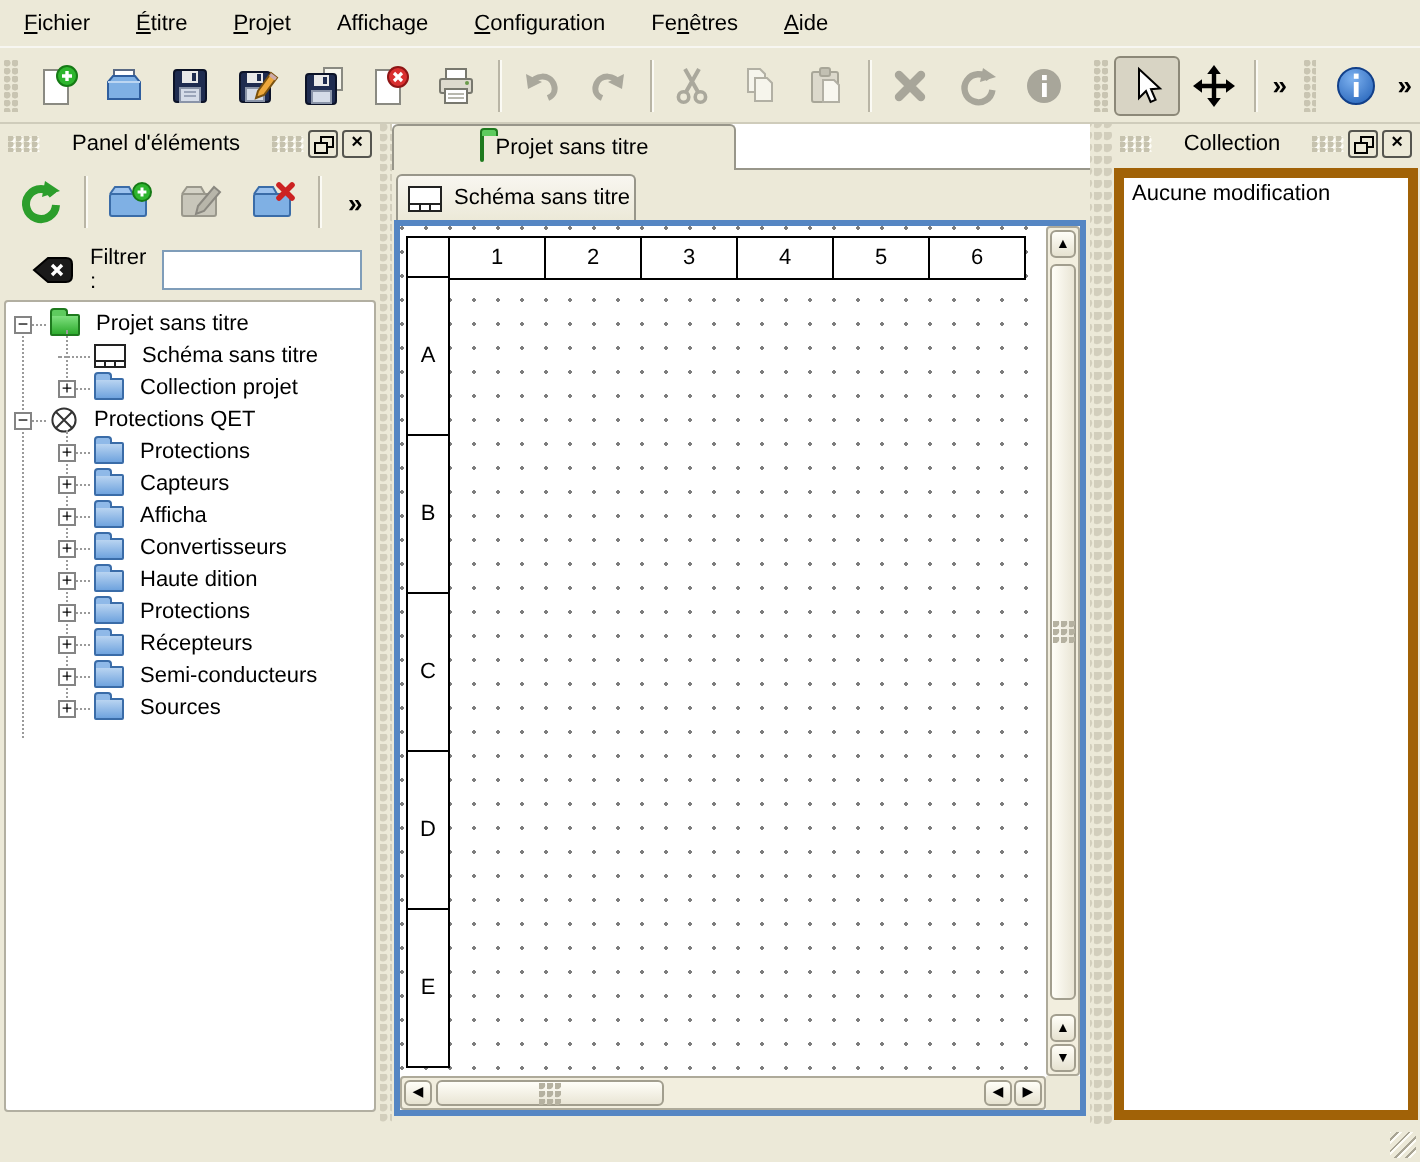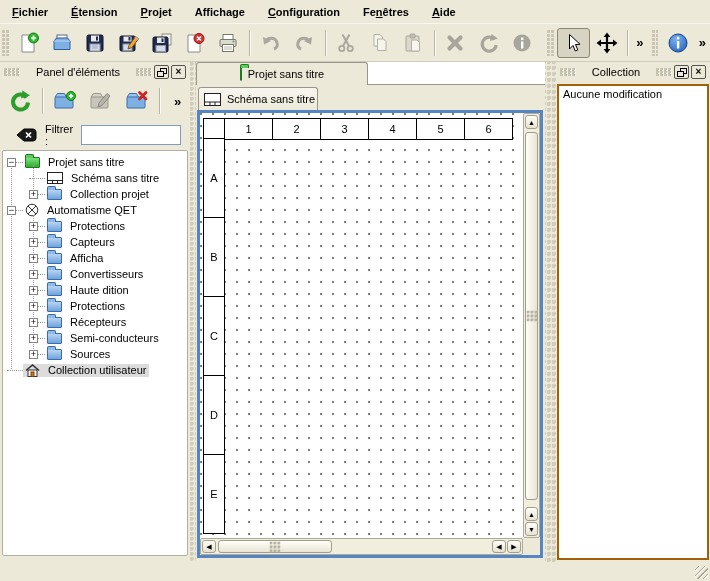--- a/index.html
+++ b/index.html
@@ -5,21 +5,21 @@
   * { box-sizing: border-box; margin: 0; padding: 0; }
   html,body { width:710px; height:581px; }
   body {
     font-family: "Liberation Sans", "DejaVu Sans", sans-serif;
     font-size: 11px; color:#000;
     background:#ece9d8; position:relative; overflow:hidden;
   }
   
   .menubar { height:24px; display:flex; align-items:center; padding-left:2px;
              border-bottom:1px solid #f7f6f1; }
-  .mi { padding:3px 10px; margin-right:3px; cursor:default;font-weight:bold; }
+  .mi { padding:3px 10px; margin-right:3px; cursor:default; }
   .mi .u { text-decoration:underline; }
   
   .toolbar { height:38px; display:flex; align-items:center;
              border-bottom:1px solid #cfccbb; background:#ece9d8; }
   .tb-handle { width:7px; height:26px; margin:0 3px 0 2px;
     background-image:radial-gradient(circle at 1.5px 1.5px,#c9c5b2 45%,transparent 55%);
     background-size:4px 4px; }
   .tb-sep { width:1px; height:26px; background:#b9b5a5; box-shadow:1px 0 0 #fbfaf4; margin:0 4px; }
   .icon-btn { width:34px; height:30px; border:none; background:transparent;
               display:flex; align-items:center; justify-content:center; padding:0; }
@@ -112,34 +112,34 @@
            background:linear-gradient(90deg,#fffef8,#e9e5d5); }
   .hsb .thumb { width:114px; height:13px; margin-left:2px;
            background:linear-gradient(#fffef8,#e9e5d5); }
   .thumb::after { content:""; position:absolute; left:50%; top:50%; width:11px; height:11px;
            transform:translate(-50%,-50%);
            background-image:radial-gradient(circle at 1px 1px,#b5b1a0 45%,transparent 55%);
            background-size:4px 4px; }
   .spacer { flex:1; }
   .scorner { position:absolute; right:0; bottom:0; width:17px; height:17px; background:#ece9d8; }
   
-  .undolist { margin:2px 1px 0 1px; height:476px; background:#fff; border:2px solid #a16207; }
+  .undolist { margin:2px 1px 0 1px; height:476px; background:#fff; border:5px solid #a16207; }
   .undoitem { padding:2px 4px; }
   
   .statusbar { position:absolute; left:0; top:562px; width:710px; height:19px; background:#ece9d8; }
   .grip { position:absolute; right:2px; bottom:2px; width:13px; height:13px;
     background:repeating-linear-gradient(-45deg, transparent 0 2px, #fdfcf6 2px 3px, #a8a494 3px 4px); }
   svg { display:block; }
 </style>
 </head>
 <body>
 
 <div class="menubar">
   <span class="mi"><span></span><span class="u">F</span><span>ichier</span></span>
-  <span class="mi"><span></span><span class="u">É</span><span>tension</span></span>
+  <span class="mi"><span></span><span class="u">É</span><span>titre</span></span>
   <span class="mi"><span></span><span class="u">P</span><span>rojet</span></span>
   <span class="mi"><span>Afficha</span><span class="u">g</span><span>e</span></span>
   <span class="mi"><span></span><span class="u">C</span><span>onfiguration</span></span>
   <span class="mi"><span>Fe</span><span class="u">n</span><span>êtres</span></span>
   <span class="mi"><span></span><span class="u">A</span><span>ide</span></span>
 </div>
 
 <div class="toolbar">
   <span class="tb-handle"></span>
 
@@ -442,21 +442,21 @@
     <div class="trow">
       <span class="pad0"></span>
         <span class="texp">−</span>
         <span class="hstub"></span>
       <span class="ticon">
           <svg width="14" height="14">
             <circle cx="7" cy="7" r="5.8" fill="#fff" stroke="#333"></circle>
             <path d="M3 3 L11 11 M11 3 L3 11" stroke="#333"></path>
           </svg>
         </span>
-      <span class="tlabel">Automatisme QET</span>
+      <span class="tlabel">Protections QET</span>
     </div>
     <div class="trow">
       <span class="pad1"></span>
         <span class="texp">+</span>
         <span class="hstub"></span>
       <span class="ticon">
           <span class="cfold"></span>
         </span>
       <span class="tlabel">Protections</span>
     </div>
@@ -524,34 +524,20 @@
       <span class="tlabel">Semi-conducteurs</span>
     </div>
     <div class="trow">
       <span class="pad1"></span>
         <span class="texp">+</span>
         <span class="hstub"></span>
       <span class="ticon">
           <span class="cfold"></span>
         </span>
       <span class="tlabel">Sources</span>
-    </div>
-    <div class="trow selgrey">
-      <span class="pad0"></span>
-        <span class="hstub w"></span>
-      <span class="selwrap">
-        <span class="ticon">
-            <svg width="15" height="13">
-              <path d="M1 6.5 L7.5 1 L14 6.5" fill="none" stroke="#333" stroke-width="1.6"></path>
-              <rect x="3" y="6" width="9" height="6.5" fill="#fff" stroke="#333"></rect>
-              <rect x="6" y="8" width="3" height="4.5" fill="#d07818" stroke="#7a4008"></rect>
-            </svg>
-          </span>
-        <span class="tlabel">Collection utilisateur</span>
-      </span>
     </div>
   </div>
 </div>
 
 <div class="lsplit"></div>
 
 <div class="mdi">
   <div class="ptabbar">
     <div class="ptab">
       <span><span class="cfold green" style="width:17px;height:11px;"></span></span>

